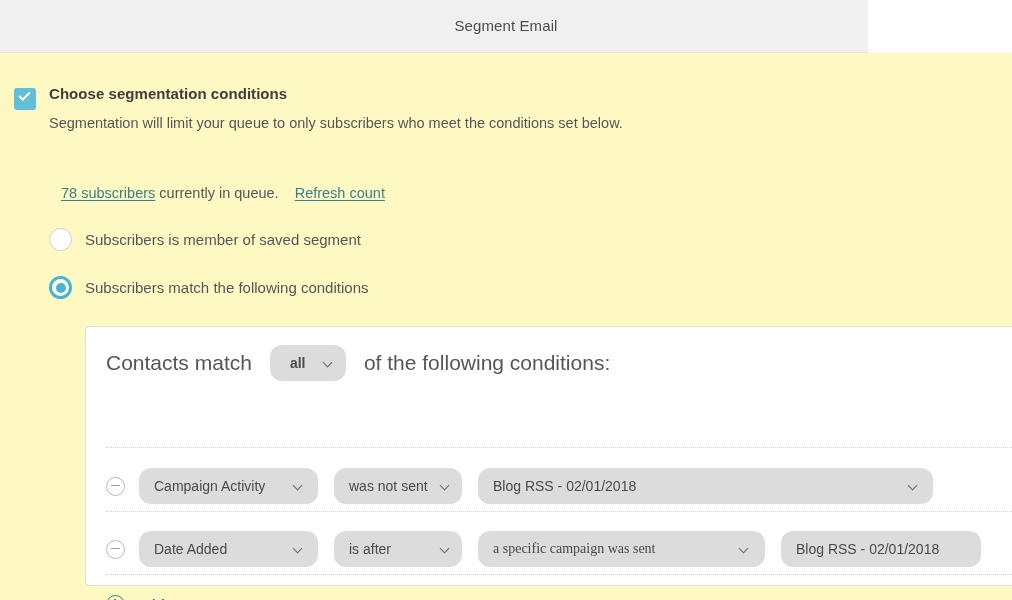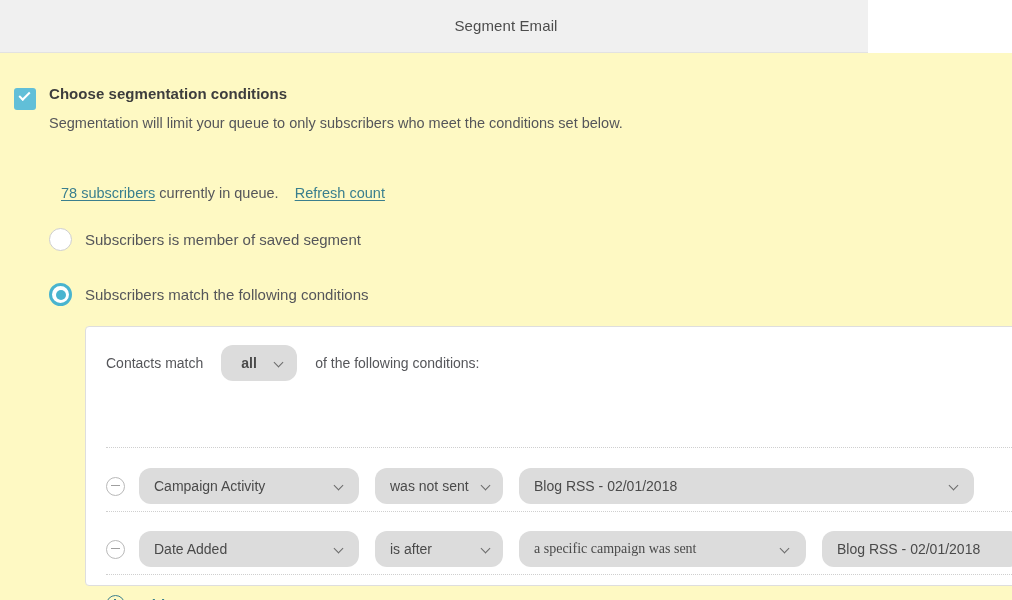--- a/index.html
+++ b/index.html
@@ -114,21 +114,21 @@
   }
 
   
   .radio-row {
     position: absolute;
     left: 49px;
     width: 800px;
     height: 24px;
   }
   .radio-row.r1 { top: 175px; }
-  .radio-row.r2 { top: 230px; }
+  .radio-row.r2 { top: 223px; }
 
   .radio {
     position: absolute;
     left: 0;
     top: 0;
     width: 23px;
     height: 23px;
     border-radius: 50%;
     box-sizing: border-box;
     background: #ffffff;
@@ -173,21 +173,21 @@
   .match-row {
     position: absolute;
     left: 20px;
     top: 18px;
     height: 36px;
     white-space: nowrap;
   }
   .match-text {
     display: inline-block;
     vertical-align: middle;
-    font-size: 14px;
+    font-size: 21px;
     color: #55565a;
     line-height: 36px;
   }
 
   
   .sel {
     display: inline-block;
     position: relative;
     vertical-align: middle;
     height: 36px;
@@ -220,21 +220,21 @@
     height: 6px;
     border-right: 1.8px solid #6b6b6b;
     border-bottom: 1.8px solid #6b6b6b;
     transform: rotate(45deg);
   }
 
   .sel.match-all { width: 76px; }
   .sel.match-all .sel-label { left: 0; width: 76px; text-align: left; padding-left: 20px; box-sizing: border-box; font-weight: bold; }
   .sel.match-all .chev { right: 14px; }
 
-  .sel.w-field { width: 220px; }
+  .sel.w-field { width: 179px; }
   .sel.w-field .chev { right: 16px; }
   .sel.w-op    { width: 128px; }
   .sel.w-op    .chev { right: 13px; }
   .sel.w-val1  { width: 455px; }
   .sel.w-val1  .chev { right: 16px; }
   .sel.w-val2  { width: 287px; font-family: Liberation Serif, serif; }
   .sel.w-val2  .chev { right: 17px; }
   .sel.w-val3  { width: 200px; }
 
   

